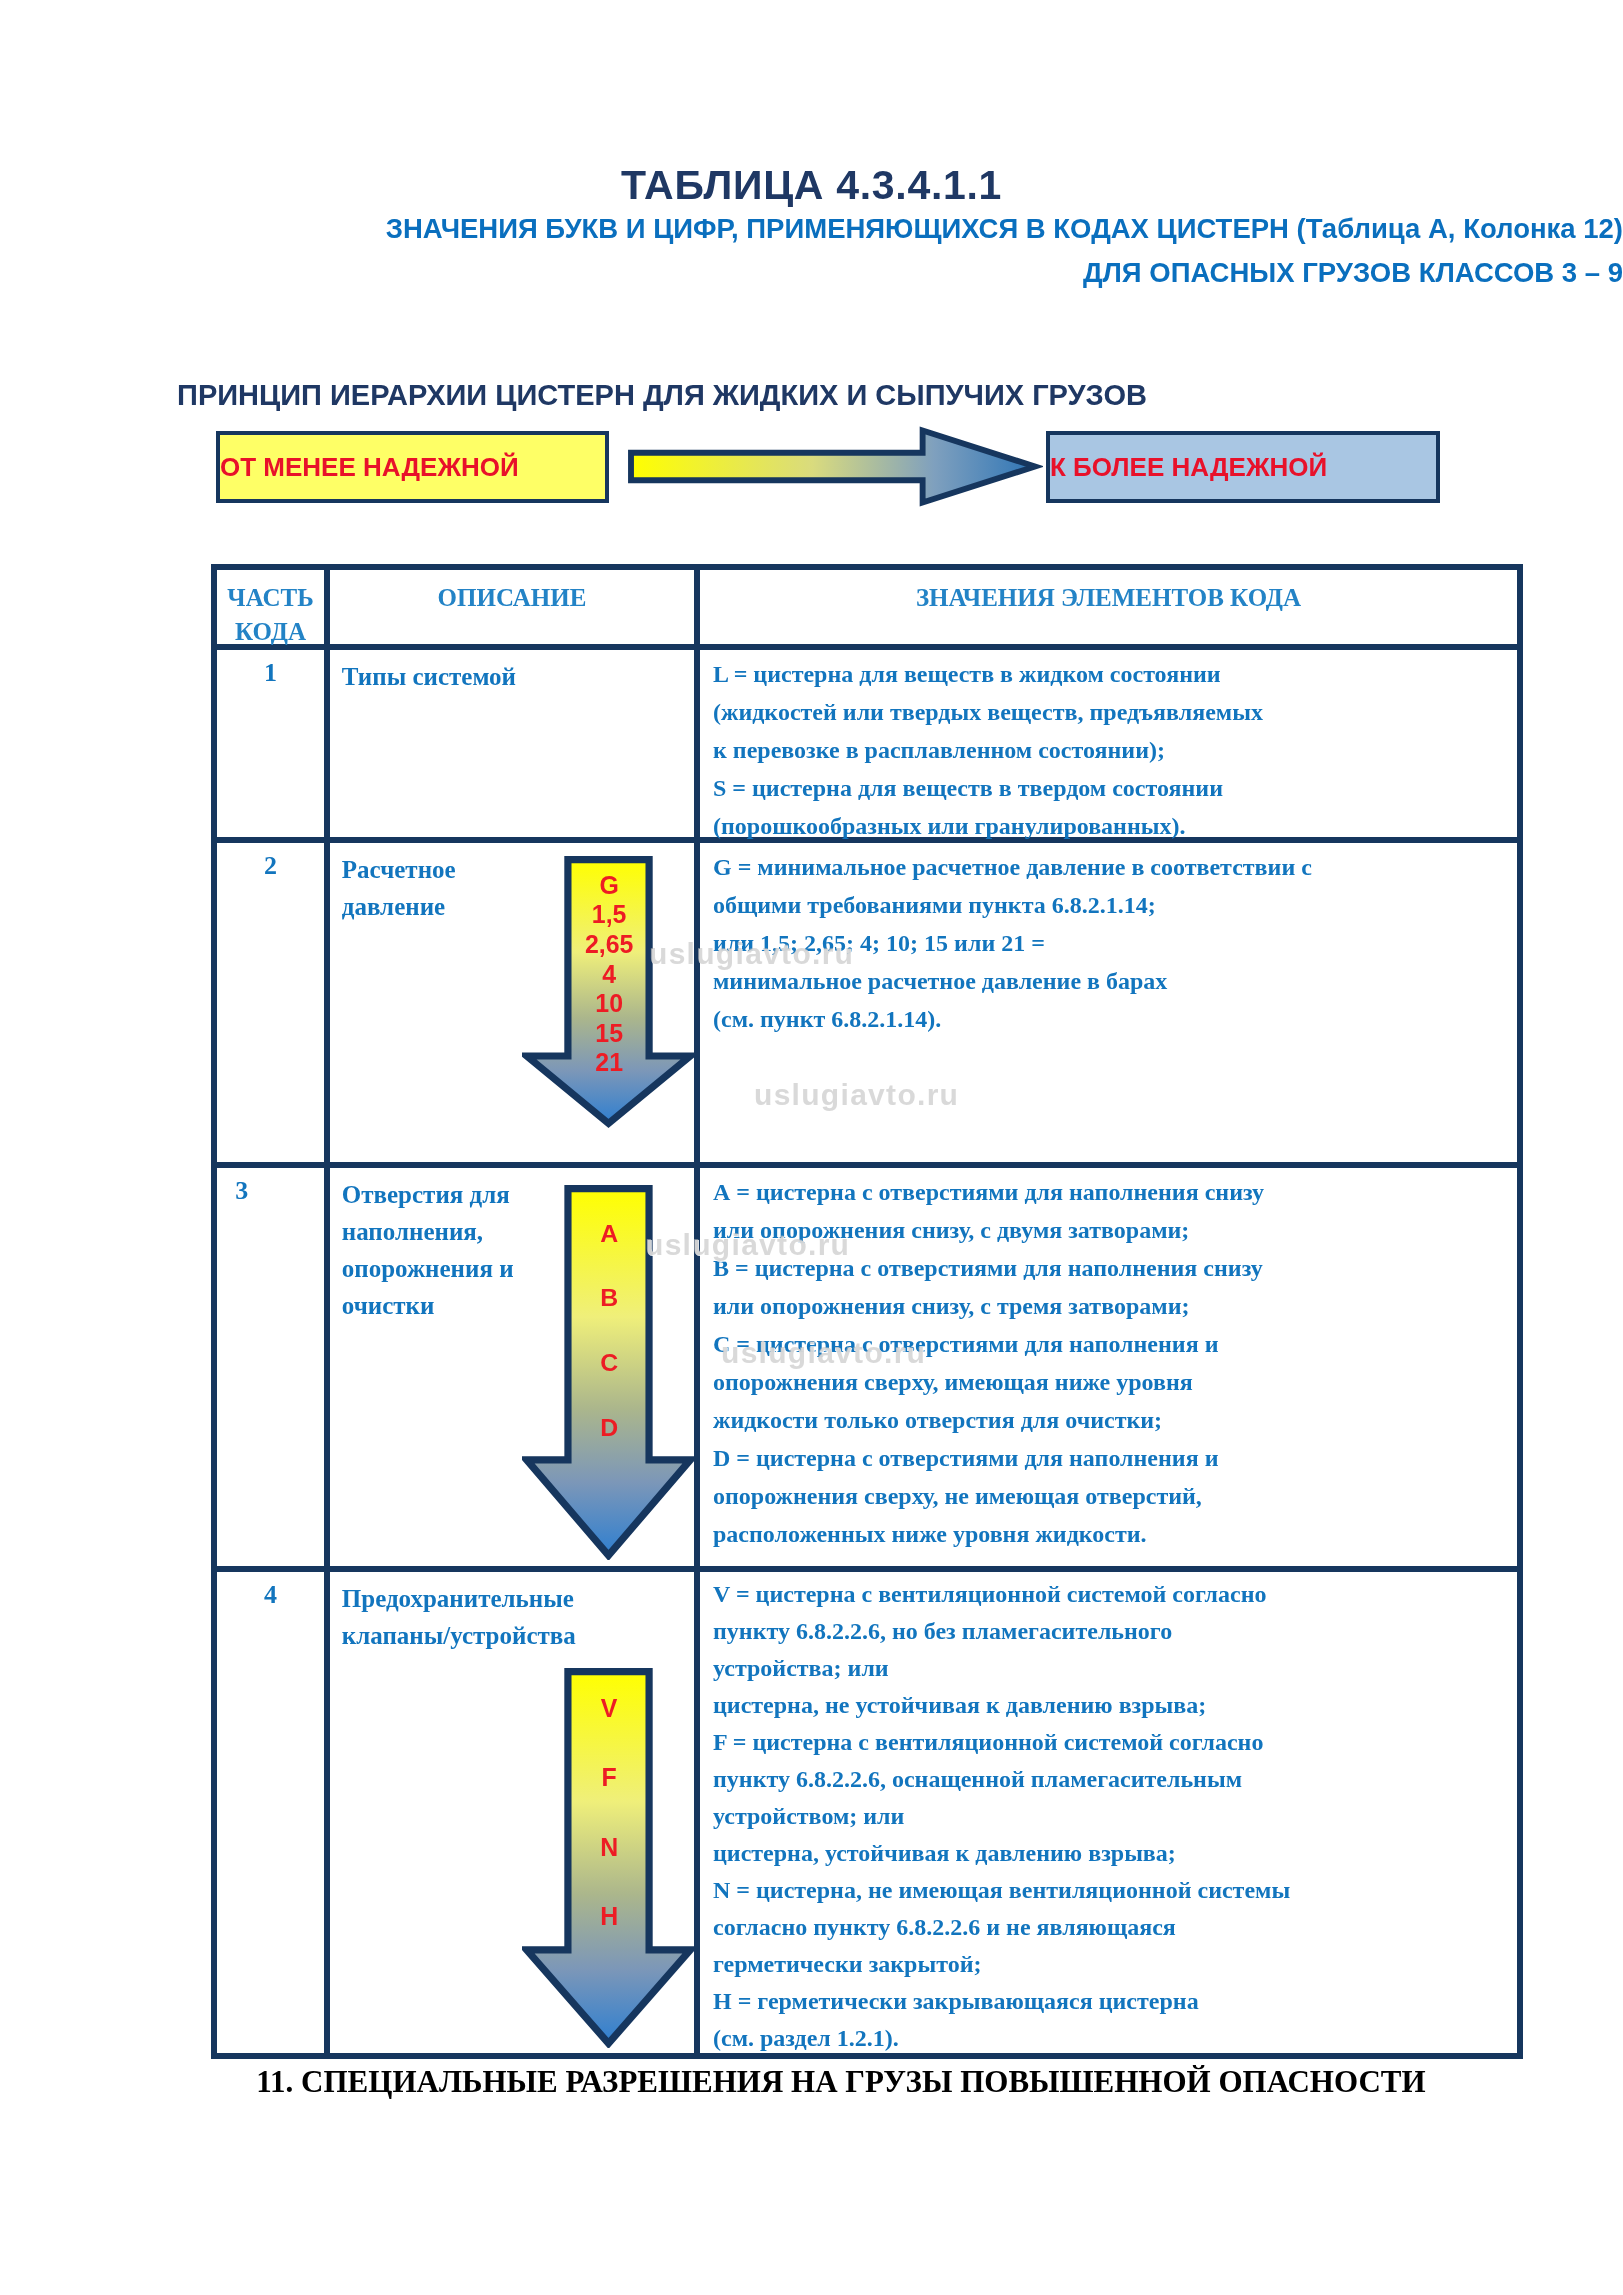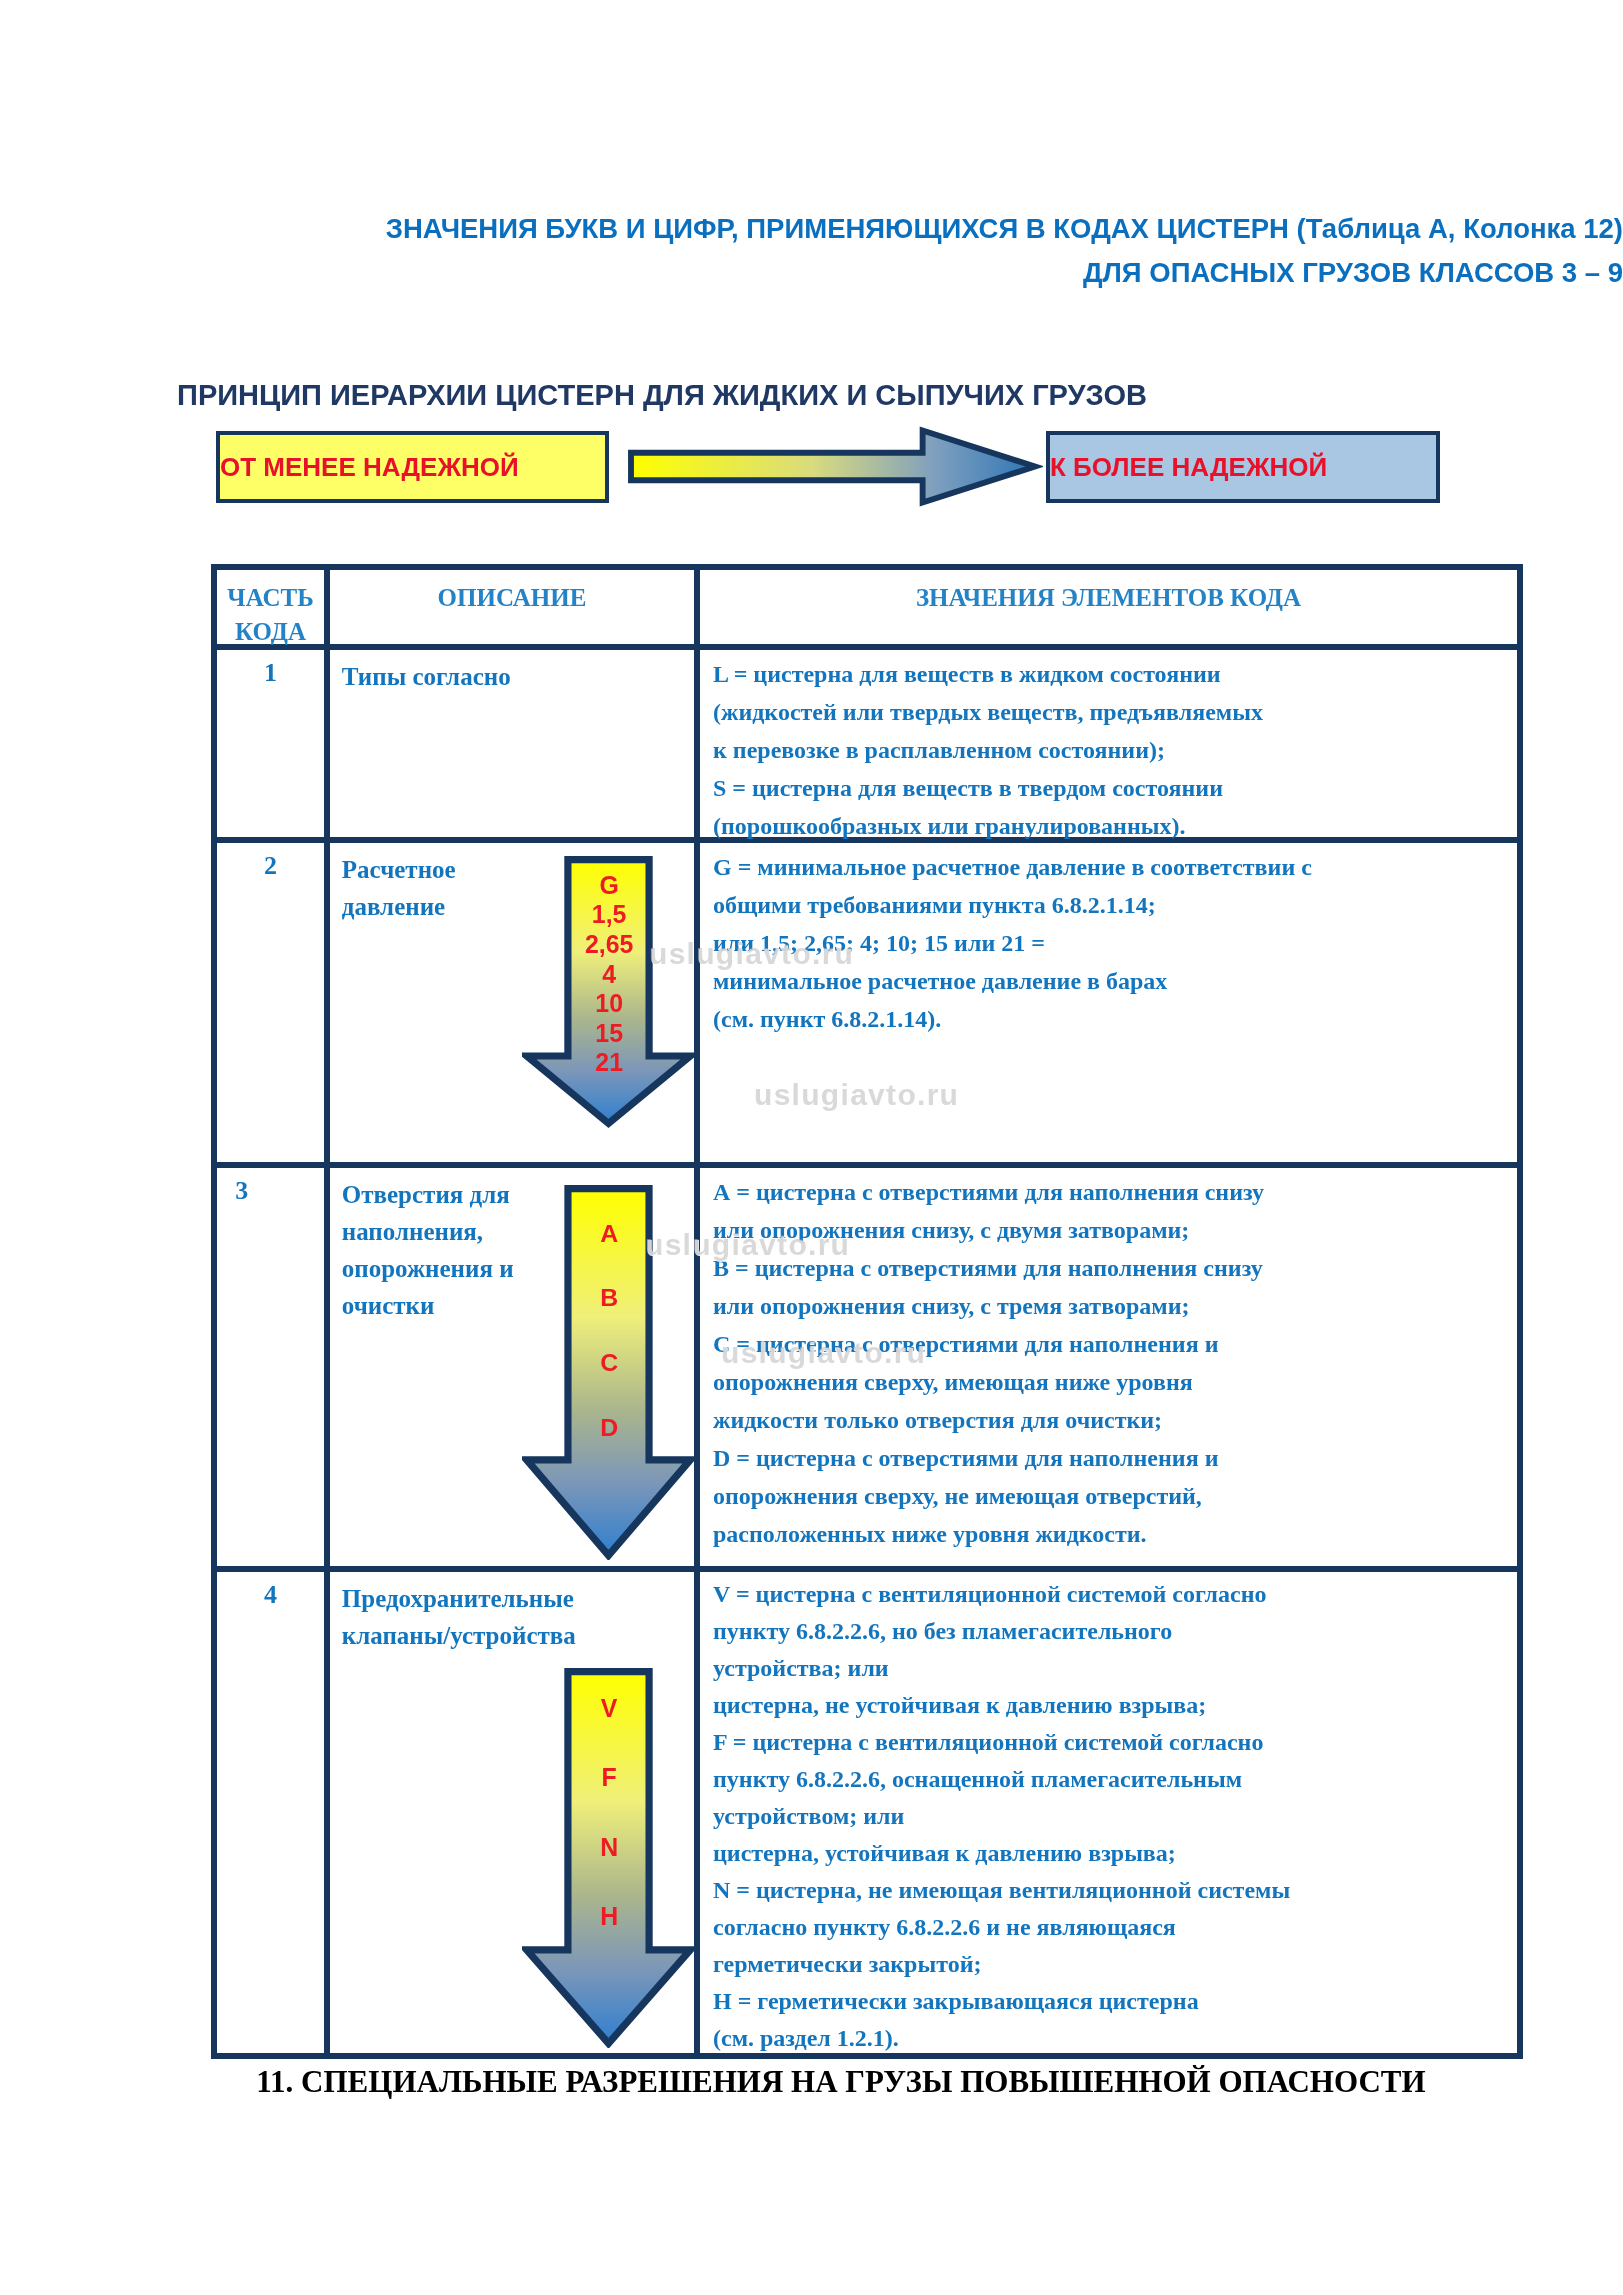--- a/index.html
+++ b/index.html
@@ -71,20 +71,21 @@
     padding-left:59px;box-sizing:border-box;
     font-family:"Liberation Serif",serif;font-size:31px;font-weight:700;color:#000000;
     transform:scaleY(1.05);
   }
 </style>
 </head>
 <body>
 
 <div id="page">
 
+  <div class="title">ТАБЛИЦА 4.3.4.1.1</div>
   <div class="subtitle sub1">ЗНАЧЕНИЯ БУКВ И ЦИФР, ПРИМЕНЯЮЩИХСЯ В КОДАХ ЦИСТЕРН (Таблица А, Колонка 12)</div>
   <div class="subtitle sub2">ДЛЯ ОПАСНЫХ ГРУЗОВ КЛАССОВ 3 – 9</div>
   <div class="principle">ПРИНЦИП ИЕРАРХИИ ЦИСТЕРН ДЛЯ ЖИДКИХ И СЫПУЧИХ ГРУЗОВ</div>
 
   <div class="hbox hbox-from">
     <span>ОТ МЕНЕЕ НАДЕЖНОЙ</span>
   </div>
   <svg class="harrow" width="416" height="85" viewBox="0 0 636 130">
     <defs>
       <linearGradient id="agh" x1="0" y1="0" x2="1" y2="0">
@@ -99,21 +100,21 @@
   <div class="hbox hbox-to">
     <span>К БОЛЕЕ НАДЕЖНОЙ</span>
   </div>
 
   <div class="tbl">
     <div class="cell hcell">ЧАСТЬ КОДА</div>
     <div class="cell hcell">ОПИСАНИЕ</div>
     <div class="cell hcell">ЗНАЧЕНИЯ ЭЛЕМЕНТОВ КОДА</div>
 
     <div class="cell ncell">1</div>
-    <div class="cell dcell">Типы согласно</div>
+    <div class="cell dcell">Типы системой</div>
     <div class="cell vcell">L = цистерна для веществ в жидком состоянии
 (жидкостей или твердых веществ, предъявляемых
 к перевозке в расплавленном состоянии);
 S = цистерна для веществ в твердом состоянии
 (порошкообразных или гранулированных).</div>
 
     <div class="cell ncell">2</div>
     <div class="cell dcell">Расчетное
 давление</div>
     <div class="cell vcell">G = минимальное расчетное давление в соответствии с

